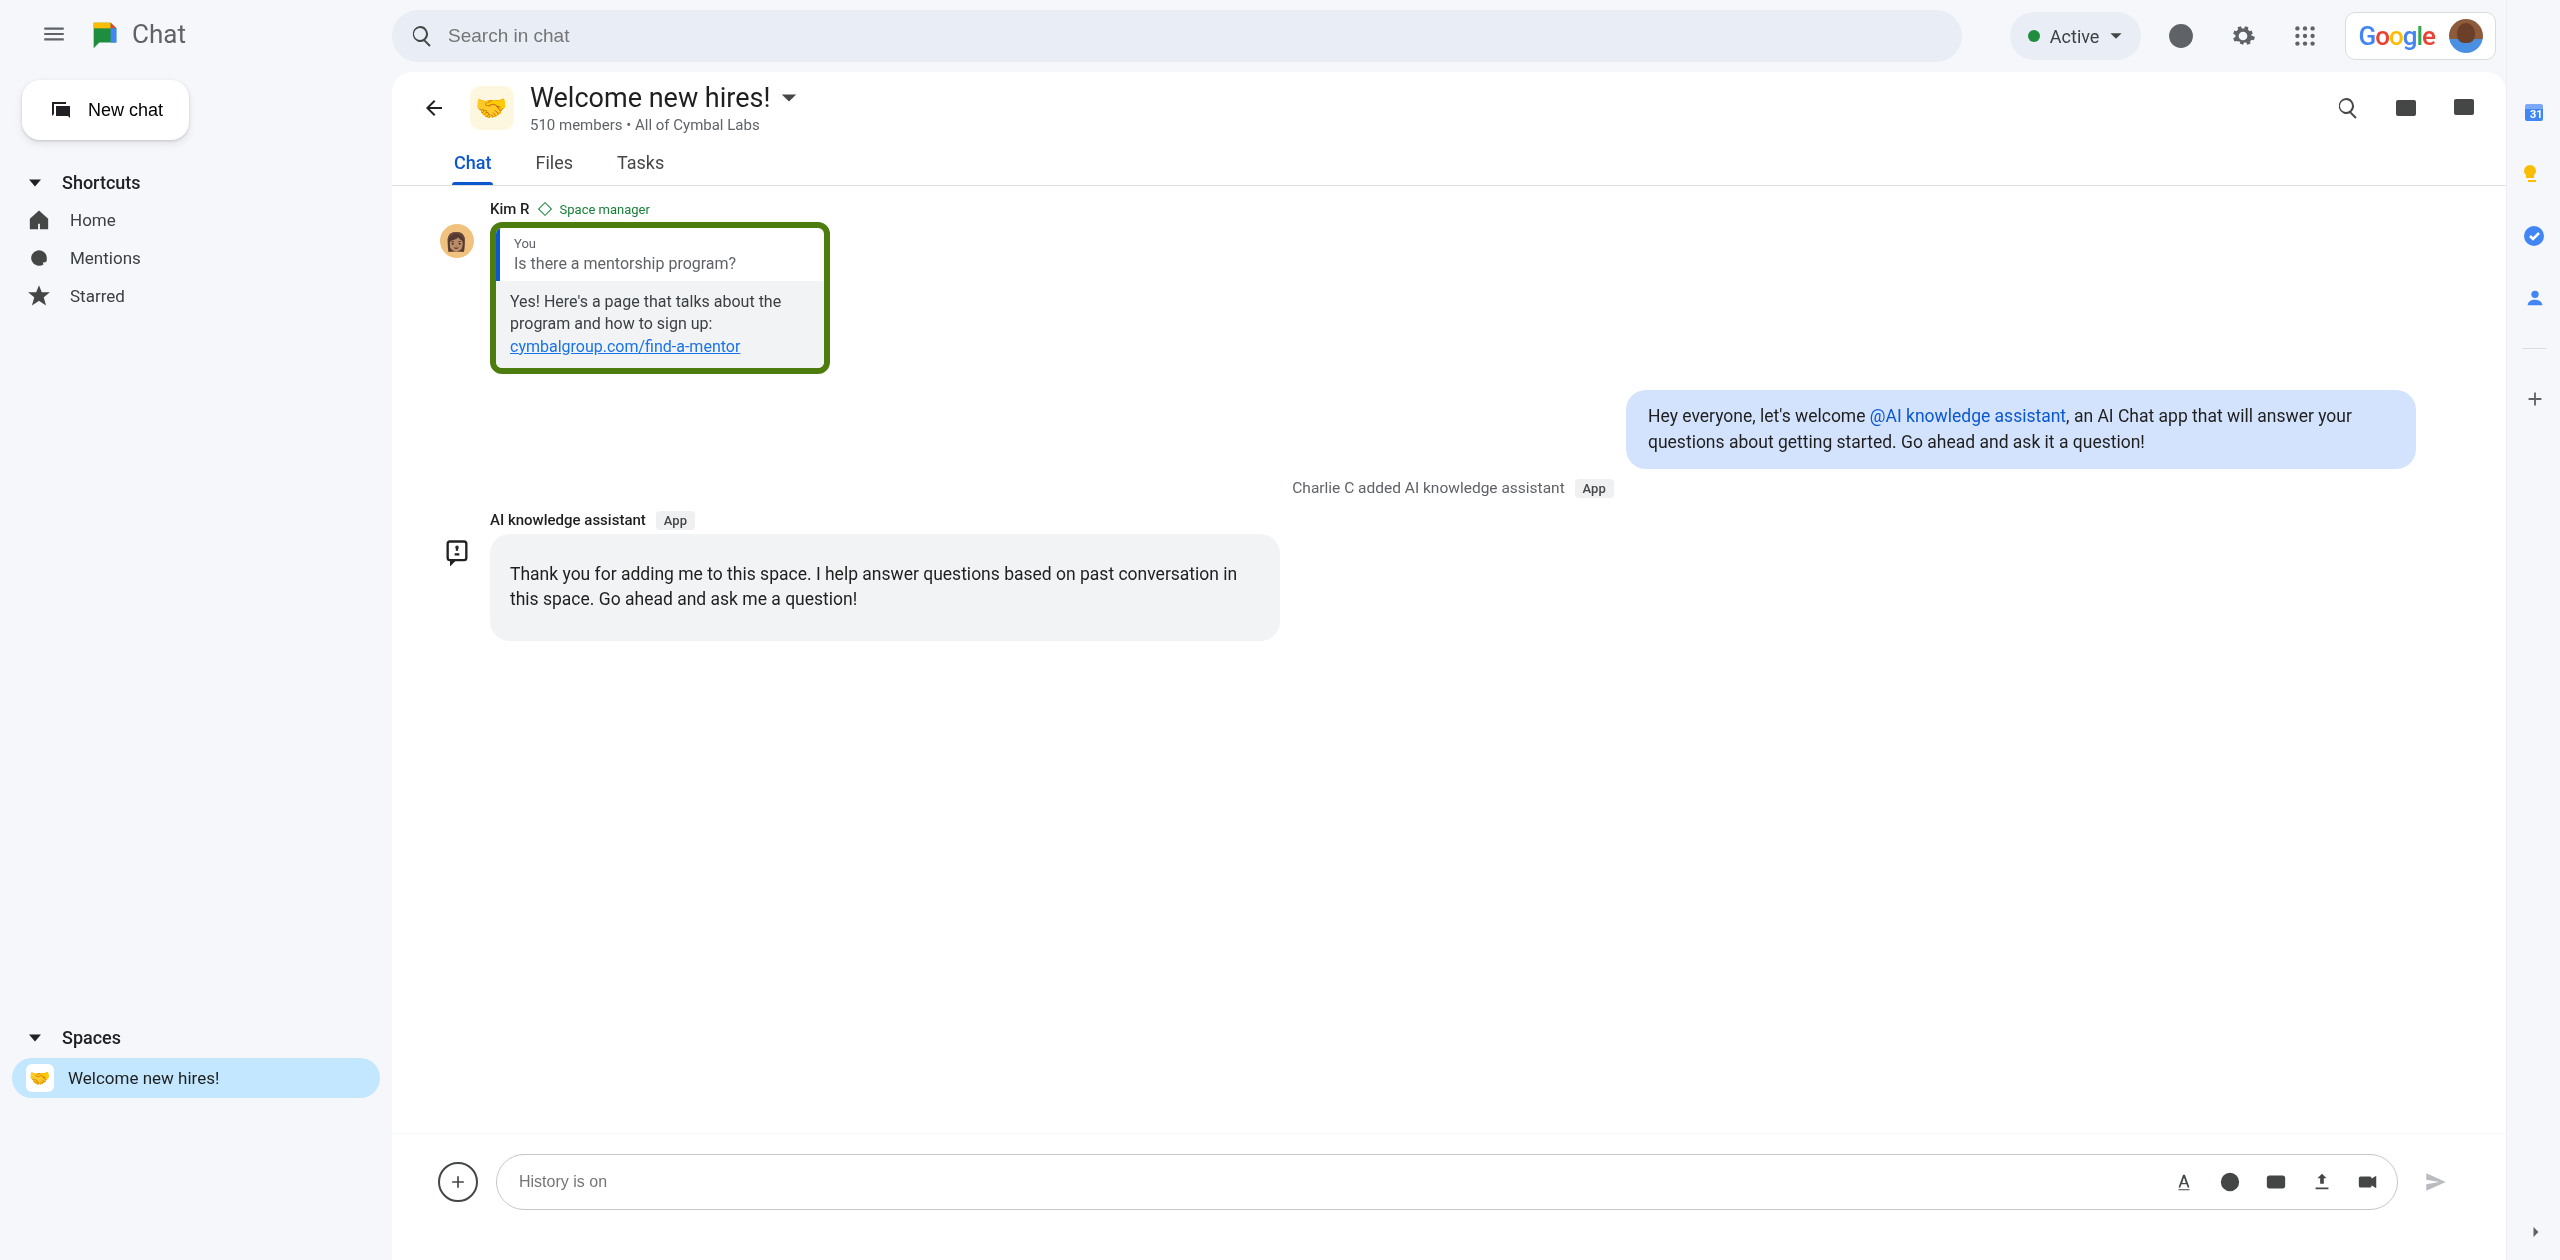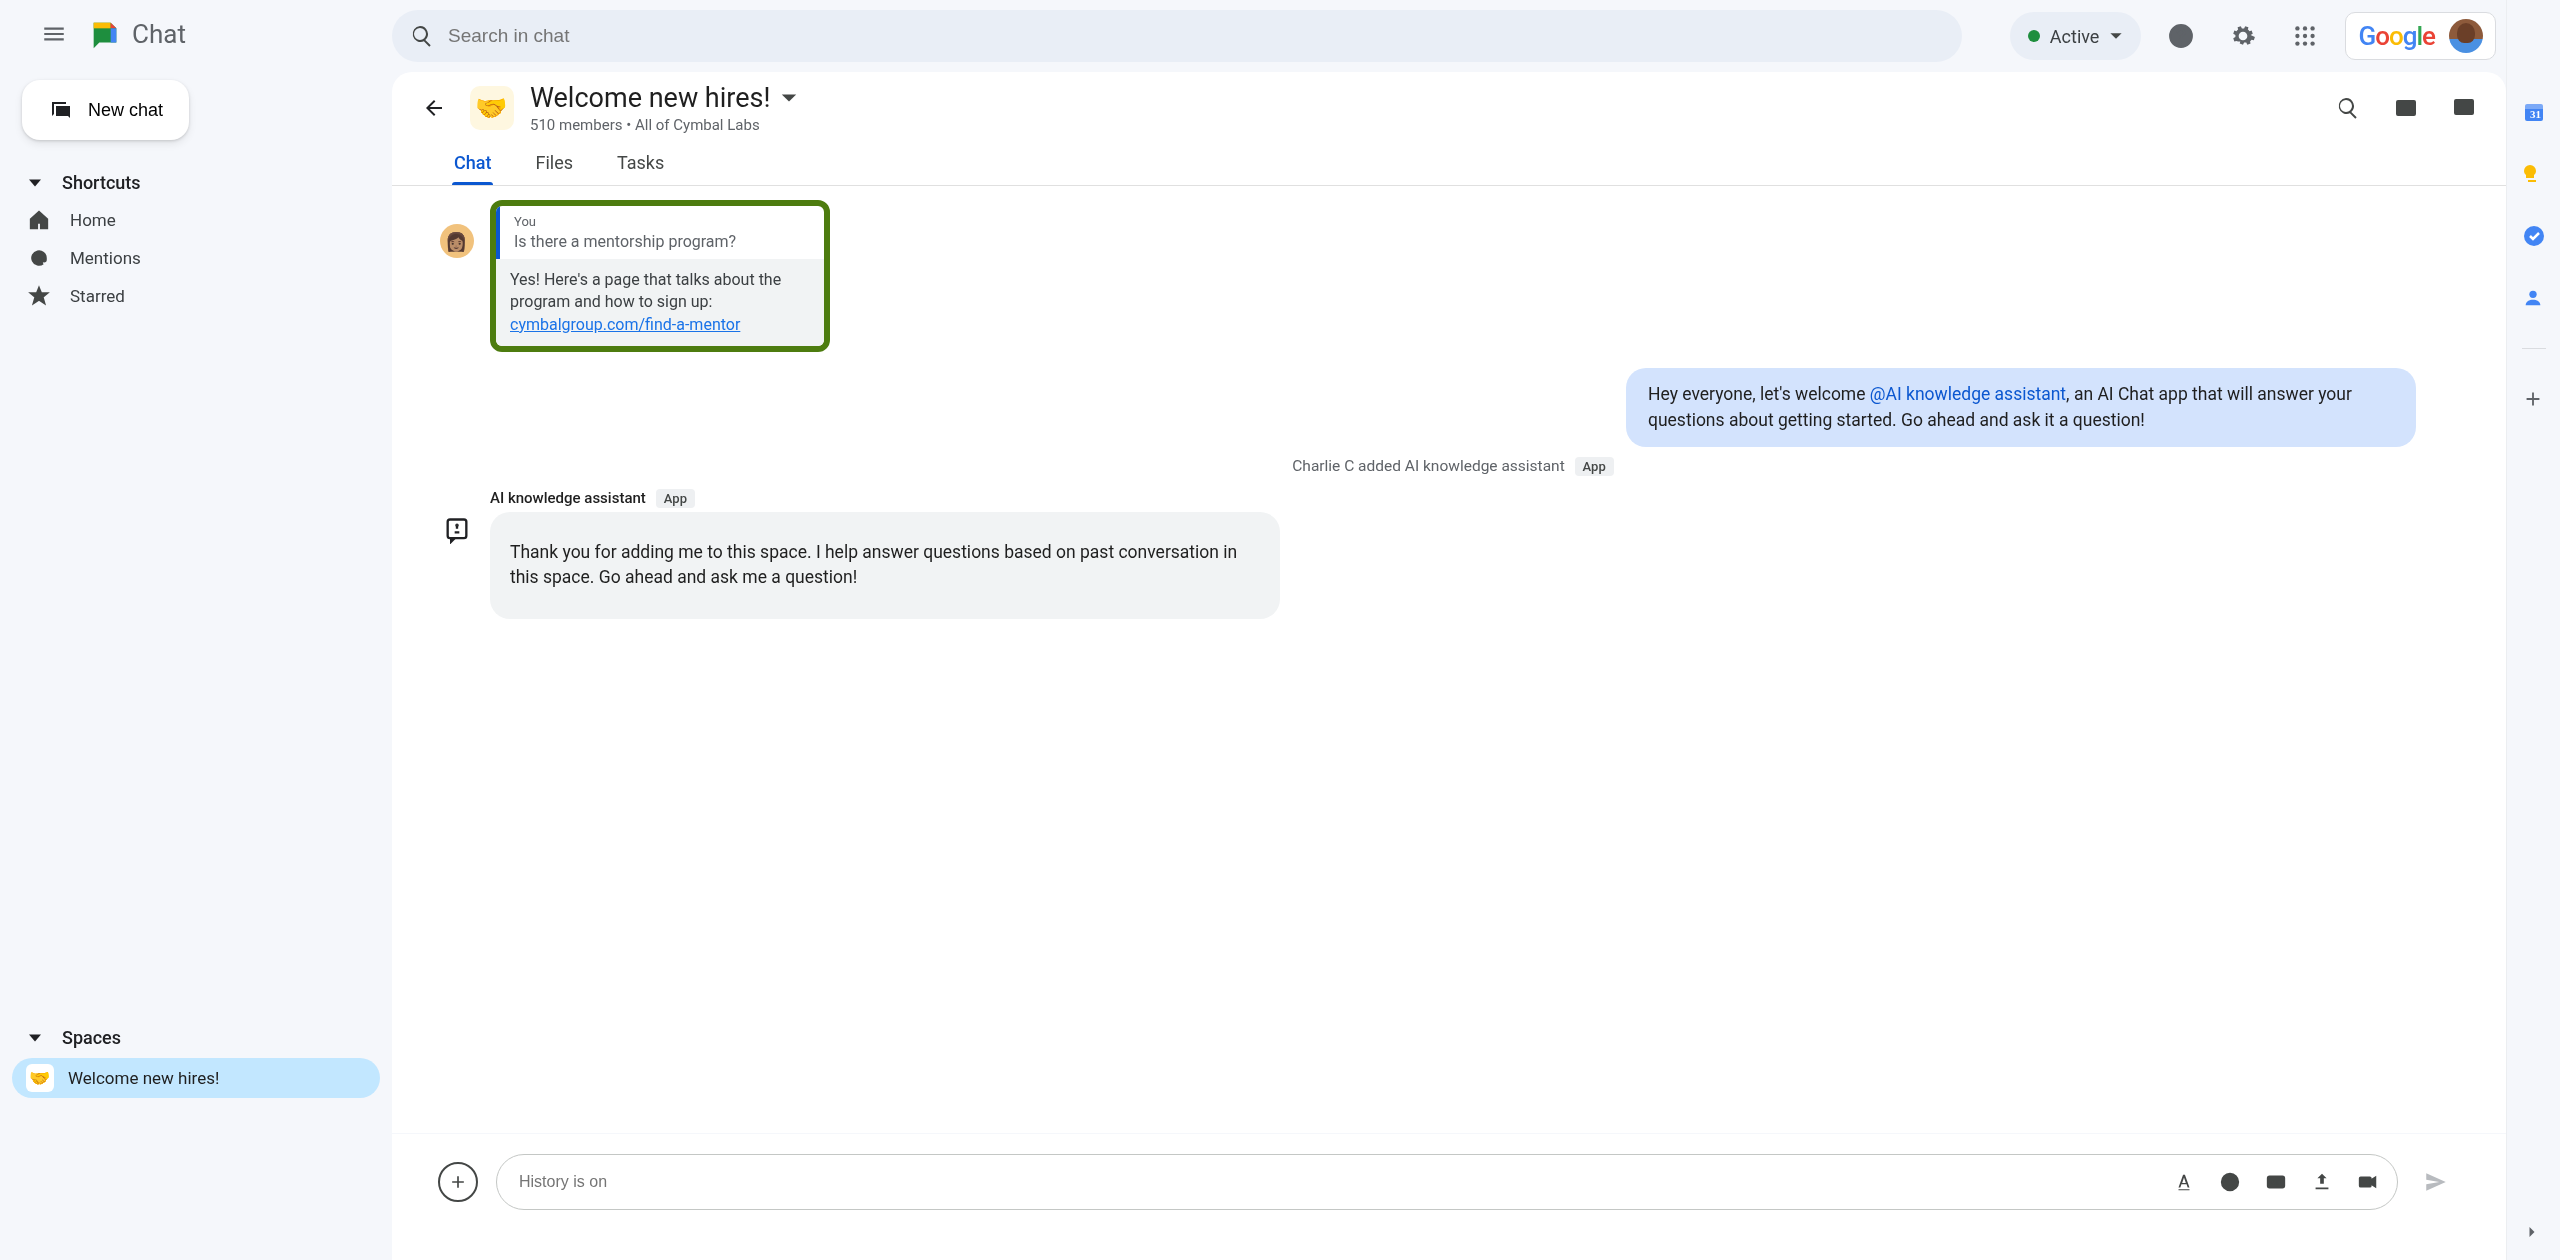--- a/index.html
+++ b/index.html
@@ -107,21 +107,21 @@
 .compose-box { flex: 1; border: 1px solid #c4c7c5; border-radius: 30px; height: 56px; display: flex; align-items: center; padding: 0 14px 0 22px; gap: 8px; }
 .compose-input { flex: 1; border: none; outline: none; font-size: 16px; color: #5f6368; background: none; }
 .compose-icons { display: flex; gap: 16px; }
 .compose-icon-btn { width: 30px; height: 30px; border: none; background: none; cursor: pointer; display:flex;align-items:center;justify-content:center;}
 .compose-icon-btn svg { width: 22px; height: 22px; fill: #444746; }
 .send-btn { width: 40px; height: 40px; border: none; background: none; cursor: pointer; display:flex;align-items:center;justify-content:center;}
 .send-btn svg { width: 26px; height: 26px; fill: #b8bbbf; }
 
 
 .right-rail { width: 54px; background: #f5f7fb; display: flex; flex-direction: column; align-items: center; padding-top: 100px; gap: 38px; border-left: 1px solid #eceef1; }
-.rail-item { width: 24px; height: 24px; cursor: pointer; display:flex;align-items:center;justify-content:flex-start;font-family:Liberation Serif, serif;}
+.rail-item { width: 24px; height: 24px; cursor: pointer; display:flex;align-items:center;justify-content:flex-end;}
 .rail-divider { width: 24px; height: 1px; background: #dadce0; }
 .rail-bottom { margin-top: auto; margin-bottom: 16px; }
 </style>
 </head>
 <body>
 
 <div class="app">
 
   <div class="left-col">
     <div class="topbar-left">
@@ -282,20 +282,25 @@
         <div class="tab active">Chat</div>
         <div class="tab">Files</div>
         <div class="tab">Tasks</div>
       </div>
 
       <div class="messages">
 
         <div class="msg-row">
           <div class="msg-avatar">👩🏽</div>
           <div class="msg-content">
+            <div class="msg-meta">
+              <span class="msg-author">Kim R</span>
+              <span class="diamond"></span>
+              <span class="space-mgr">Space manager</span>
+            </div>
             <div class="quoted-card">
               <div class="quote-top">
                 <div class="quote-you">You</div>
                 <div class="quote-text">Is there a mentorship program?</div>
               </div>
               <div class="quote-reply">
                 <span>Yes! Here's a page that talks about the program and how to sign up: </span>
                 <a href="#">cymbalgroup.com/find-a-mentor</a>
               </div>
             </div>

